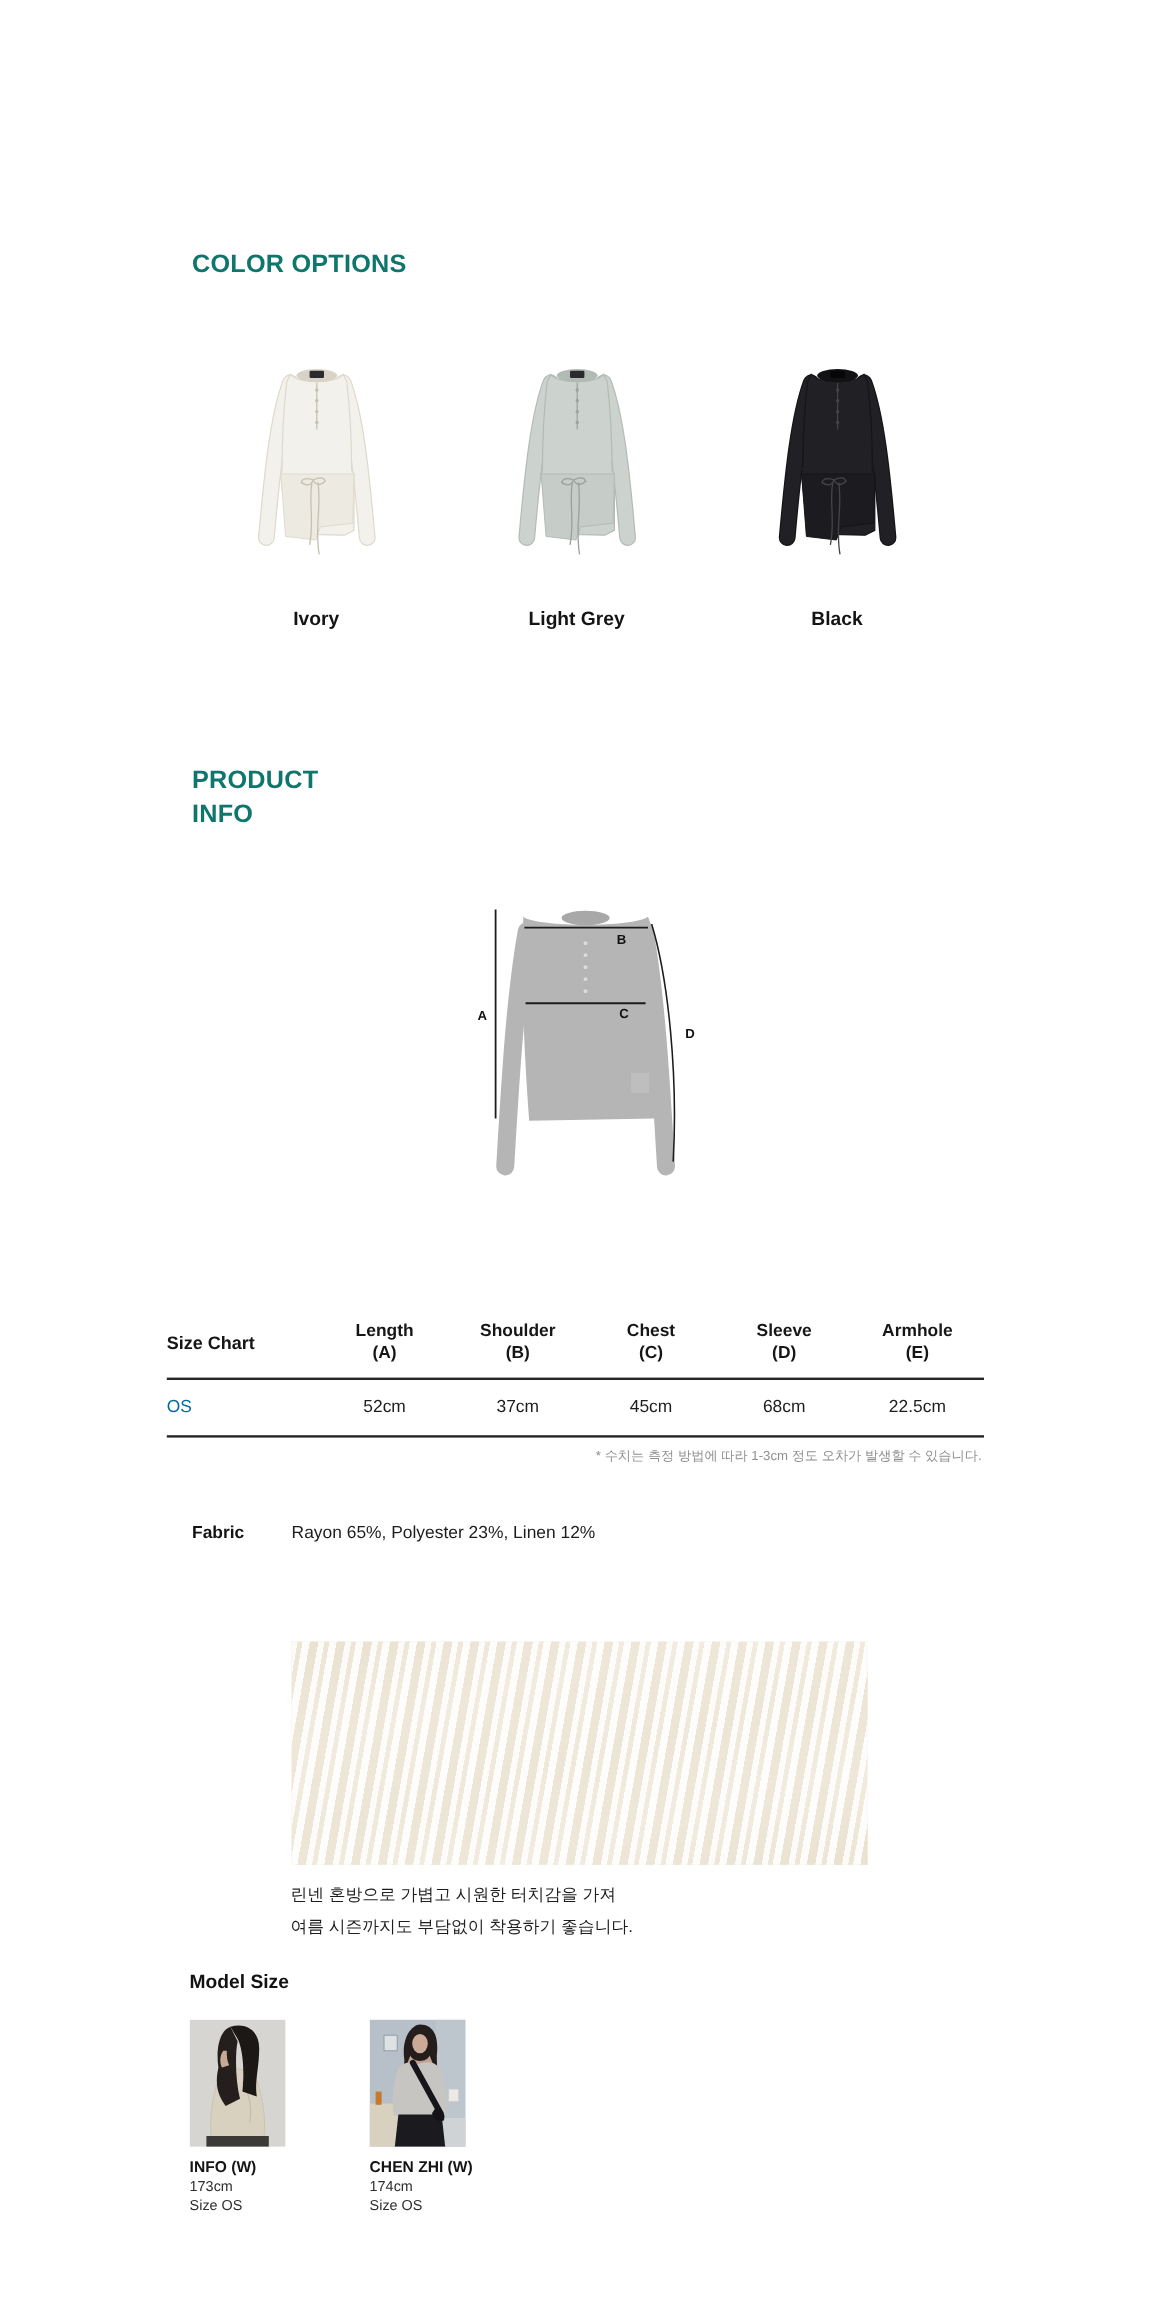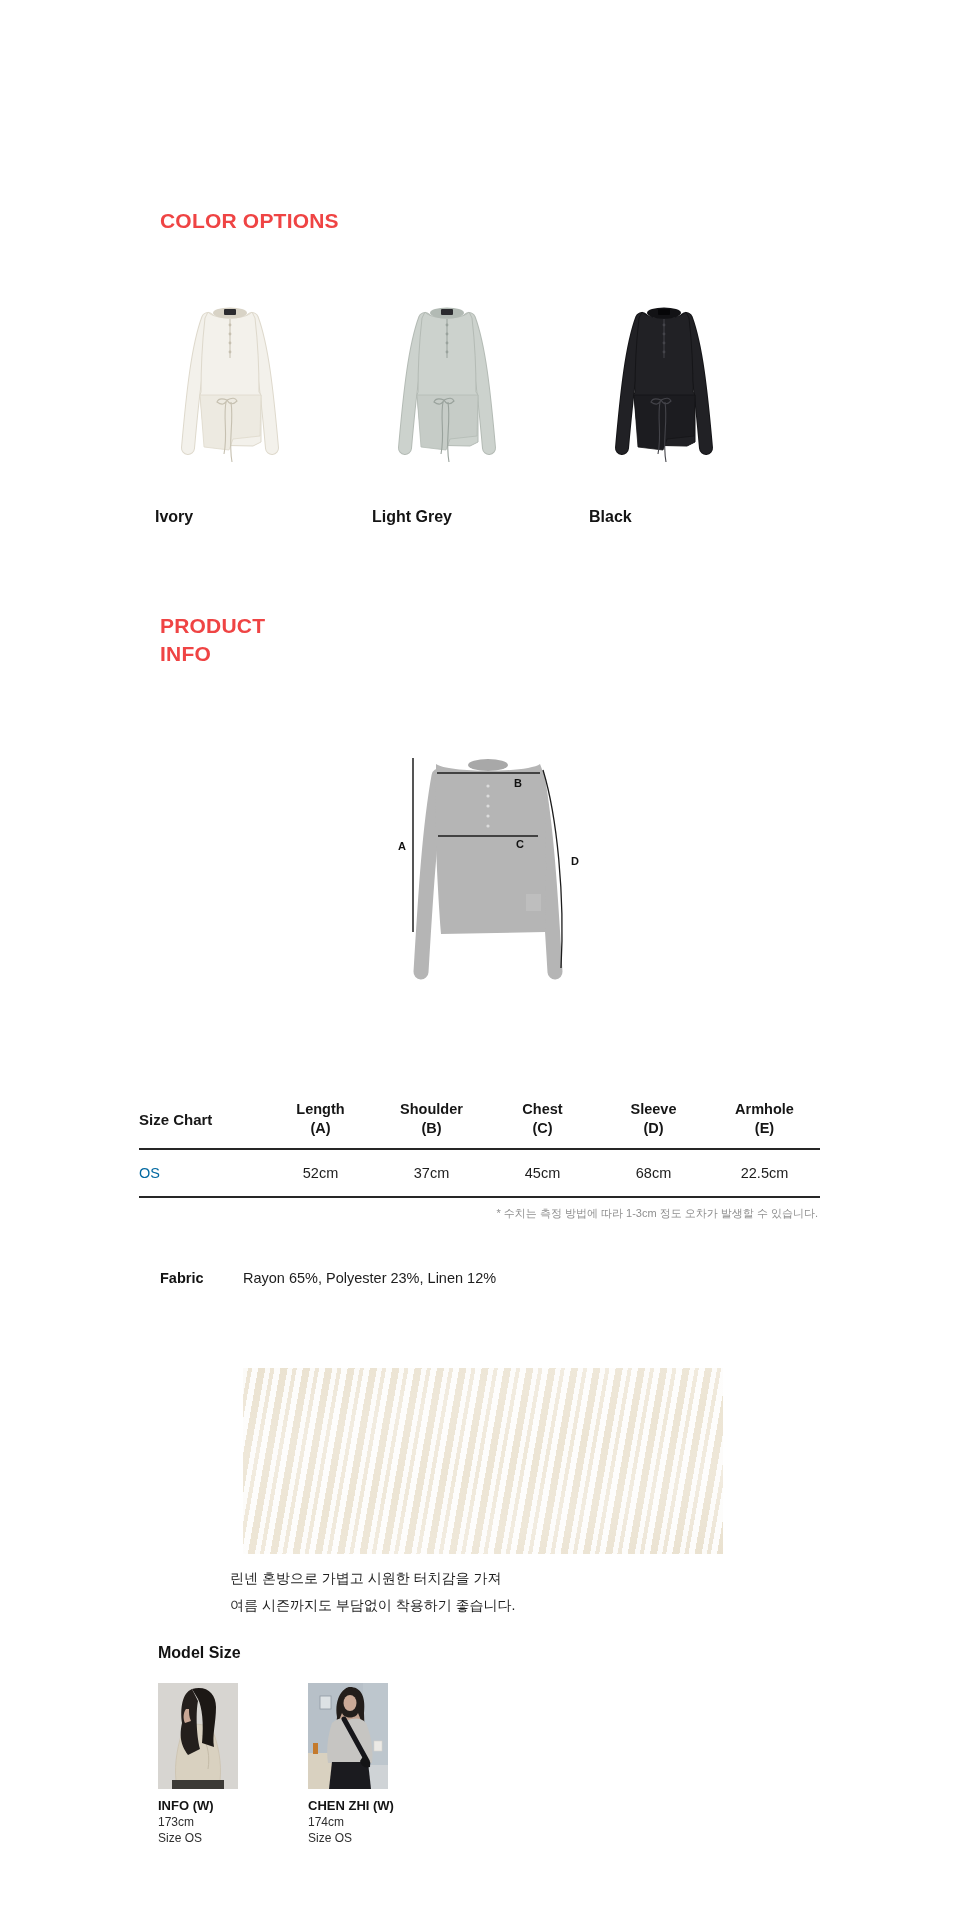--- a/index.html
+++ b/index.html
@@ -1,24 +1,24 @@
 <!DOCTYPE html>
 <html><head>
 <meta charset="utf-8">
 <style>
   html,body{margin:0;padding:0;background:#ffffff;}
   .page{position:relative;width:960px;height:1930px;background:#ffffff;overflow:hidden;
         font-family:"Liberation Sans","DejaVu Sans",sans-serif;color:#161616;}
   .abs{position:absolute;}
 
-  .h-big{font-size:21px;font-weight:800;letter-spacing:.2px;color:#ef4444;line-height:28px;}
+  .h-big{font-size:21px;font-weight:800;letter-spacing:.2px;color:#0f766e;line-height:28px;}
 
   
   .color-row{left:155px;top:296px;width:651px;display:flex;}
-  .color-item{width:217px;display:flex;flex-direction:column;align-items:flex-start;}
+  .color-item{width:217px;display:flex;flex-direction:column;align-items:center;}
   .garment-svg{width:150px;height:178px;display:block;}
   .color-label{margin-top:34px;font-size:16px;font-weight:600;color:#141414;}
 
   
   .diagram-svg{left:330px;top:746px;width:260px;height:236px;}
   .diag-label{font-size:11px;font-weight:700;fill:#111;font-family:"Liberation Sans","DejaVu Sans",sans-serif;}
 
   
   .size-chart{left:139px;top:1090px;width:681px;}
   .sc-grid{display:grid;grid-template-columns:126px repeat(5,111px);align-items:center;}
@@ -35,21 +35,21 @@
   .detail-label{width:83px;font-weight:700;color:#121212;flex:none;}
   .detail-value{color:#1d1d1d;}
 
   
   .fabric-img{left:243px;top:1368px;width:480px;height:186px;background-color:#f3eee4;
     background-image:
       repeating-linear-gradient(100deg, rgba(255,255,255,.85) 0 5px, rgba(240,232,217,.35) 5px 9px,
         rgba(255,255,255,.9) 9px 15px, rgba(234,225,206,.5) 15px 22px),
       linear-gradient(165deg, rgba(228,218,196,.6) 0%, rgba(255,255,255,0) 28%,
         rgba(236,228,210,.55) 52%, rgba(255,255,255,0) 74%, rgba(226,216,194,.55) 100%);}
-  .fabric-desc{left:230px;top:1565px;font-size:14px;line-height:27px;color:#1e1e1e;}
+  .fabric-desc{left:242px;top:1565px;font-size:14px;line-height:27px;color:#1e1e1e;}
 
   
   .model-heading{font-size:16px;font-weight:800;color:#121212;}
   .models{left:158px;top:1683px;display:flex;gap:70px;}
   .model-card{width:80px;}
   .model-photo{width:80px;height:106px;display:block;}
   .model-name{margin-top:9px;font-size:13px;font-weight:700;white-space:nowrap;color:#141414;}
   .model-stat{margin-top:3px;font-size:12px;color:#2e2e2e;line-height:13px;white-space:nowrap;}
 </style>
 </head>
@@ -118,21 +118,21 @@
         <circle cx="75" cy="38" r="1.4" fill="#44444a"></circle>
         <circle cx="75" cy="47" r="1.4" fill="#44444a"></circle>
         <circle cx="75" cy="56" r="1.4" fill="#44444a"></circle>
         <path d="M72,104 q-8,-3 -10,2 q7,5 10,-2 M72,104 q8,-4 10,1 q-6,6 -10,-1" fill="none" stroke-width="1.1" stroke="#44444a"></path>
         <path d="M71,106 C68,122 73,138 69,158 M76,106 C79,128 73,144 77,166" fill="none" stroke-width="1.1" stroke="#44444a"></path>
       </svg>
       <div class="color-label">Black</div>
     </div>
   </div>
 
-  <div class="abs h-big" style="left:160px;top:612px;">
+  <div class="abs h-big" style="left:160px;top:637px;">
     <div>PRODUCT</div>
     <div>INFO</div>
   </div>
 
   <svg class="abs diagram-svg" viewBox="0 0 260 236">
     <path d="M109,30 C99,85 95,160 91,226" fill="none" stroke="#b5b5b5" stroke-width="15" stroke-linecap="round"></path>
     <path d="M207,30 C217,85 221,160 225,226" fill="none" stroke="#b5b5b5" stroke-width="15" stroke-linecap="round"></path>
     <path d="M106,18 C118,27 198,27 210,18 L213,26 C216,58 217,120 215,186 L111,188 C106,120 104,58 106,26 Z" fill="#b5b5b5"></path>
     <ellipse cx="158" cy="19" rx="20" ry="6" fill="#a8a8a8"></ellipse>
     <rect x="196" y="148" width="15" height="17" fill="#c3c3c3" opacity="0.65"></rect>

